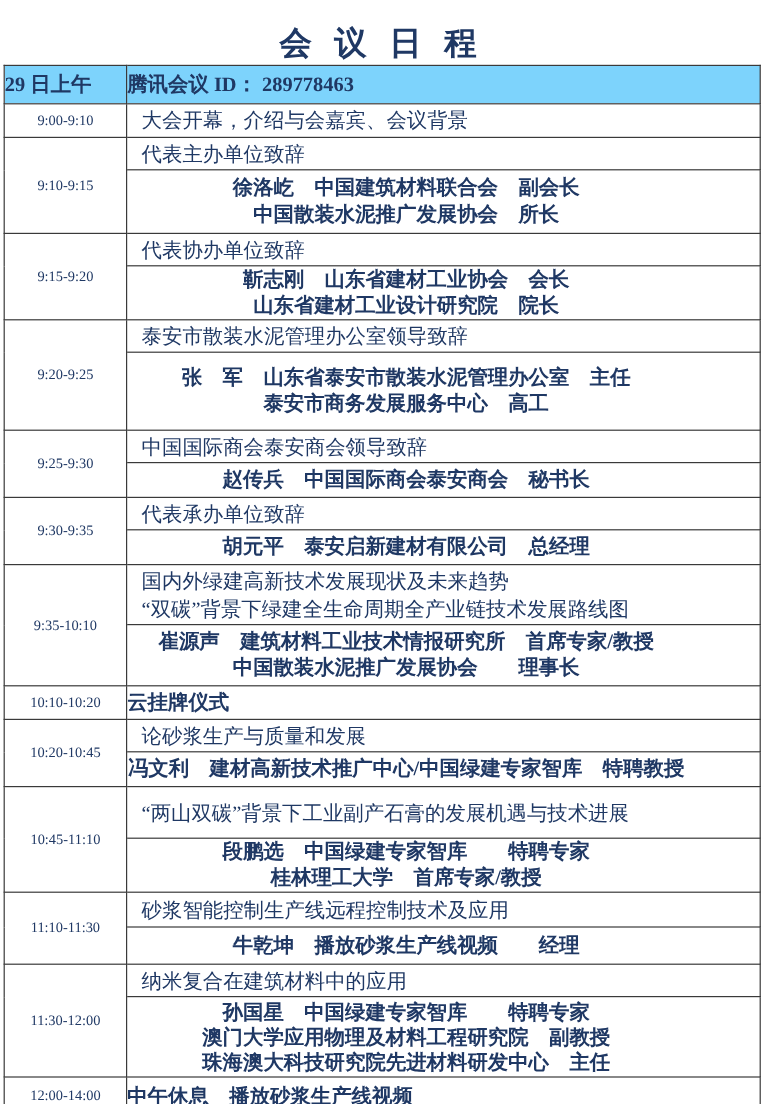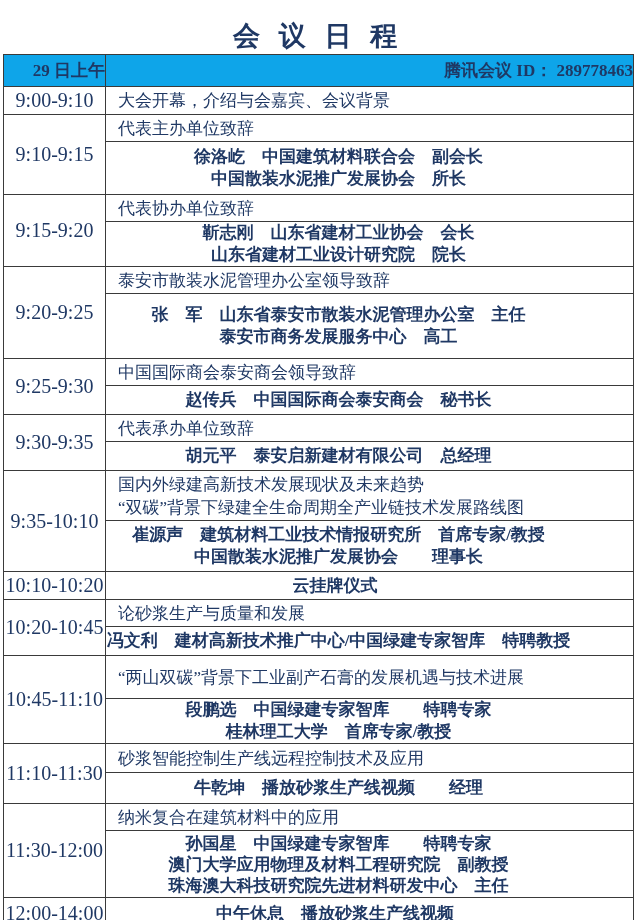--- a/index.html
+++ b/index.html
@@ -26,27 +26,27 @@
     width: 631px;
   }
   td {
     border: 1px solid #3a3a3a;
     color: #1F3864;
     vertical-align: middle;
     overflow: hidden;
     padding: 0;
   }
   tr.header-row td {
-    background: #0ea5e9;
-    font-weight: bold;
-    font-size: 17px;
-    text-align: right;
+    background: #7dd3fc;
+    font-weight: bold;
+    font-size: 17px;
+    text-align: left;
   }
   td.time {
-    font-size: 20px;
+    font-size: 12px;
     text-align: center;
     white-space: nowrap;
   }
   td.topic {
     font-size: 17px;
     padding-left: 12px;
     line-height: 23px;
   }
   td.plain {
     font-size: 17px;
@@ -56,21 +56,21 @@
     font-size: 17px;
     font-weight: bold;
     text-align: center;
     padding-right: 62px;
     line-height: 22px;
   }
   td.speaker.tight { line-height: 21px; }
   td.event {
     font-size: 17px;
     font-weight: bold;
-    text-align: center;
+    text-align: left;
     padding-right: 69px;
     margin-top: 44px;
   }
   .line { white-space: nowrap; }
 </style>
 </head>
 <body>
 
 <div class="title">会 议 日 程</div>
 

